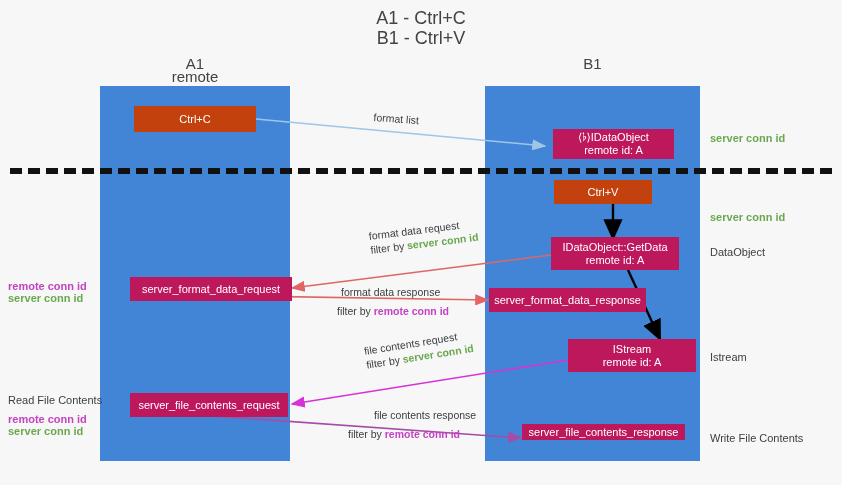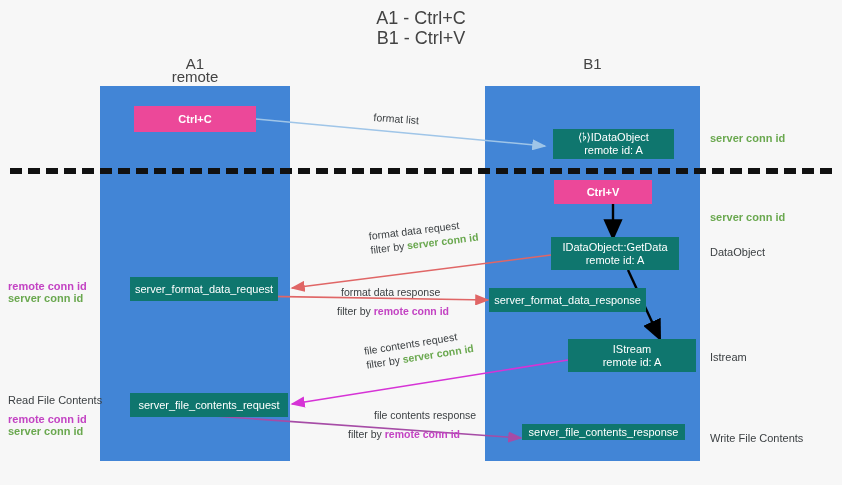--- a/index.html
+++ b/index.html
@@ -60,22 +60,22 @@
     display: flex;
     flex-direction: column;
     align-items: center;
     justify-content: center;
     color: #ffffff;
     font-size: 11px;
     line-height: 13px;
     text-align: center;
     padding: 2px 4px;
   }
-  .box.green { background: #ec4899; font-weight: bold; }
-  .box.orange { background: #0f766e; }
+  .box.green { background: #c2410c; }
+  .box.orange { background: #be185d; }
   .box .l2 { display: block; }
 
   
   .note {
     font-size: 11px;
     line-height: 14px;
     color: #3c4043;
     white-space: nowrap;
   }
   .green-txt { color: #6aa84f; font-weight: bold; }
@@ -177,21 +177,21 @@
   <div class="abs box orange" style="left:551px; top:237px; width:128px; height:33px;">
     <span>IDataObject::GetData</span>
     <span class="l2">remote id: A</span>
   </div>
 
   <div class="abs box orange" style="left:568px; top:339px; width:128px; height:33px;">
     <span>IStream</span>
     <span class="l2">remote id: A</span>
   </div>
 
-  <div class="abs box orange" style="left:130px; top:277px; width:148px; height:24px;">
+  <div class="abs box orange" style="left:130px; top:277px; width:162px; height:24px;">
     <span>server_format_data_request</span>
   </div>
 
   <div class="abs box orange" style="left:489px; top:288px; width:157px; height:24px;">
     <span>server_format_data_response</span>
   </div>
 
   <div class="abs box orange" style="left:130px; top:393px; width:158px; height:24px;">
     <span>server_file_contents_request</span>
   </div>

